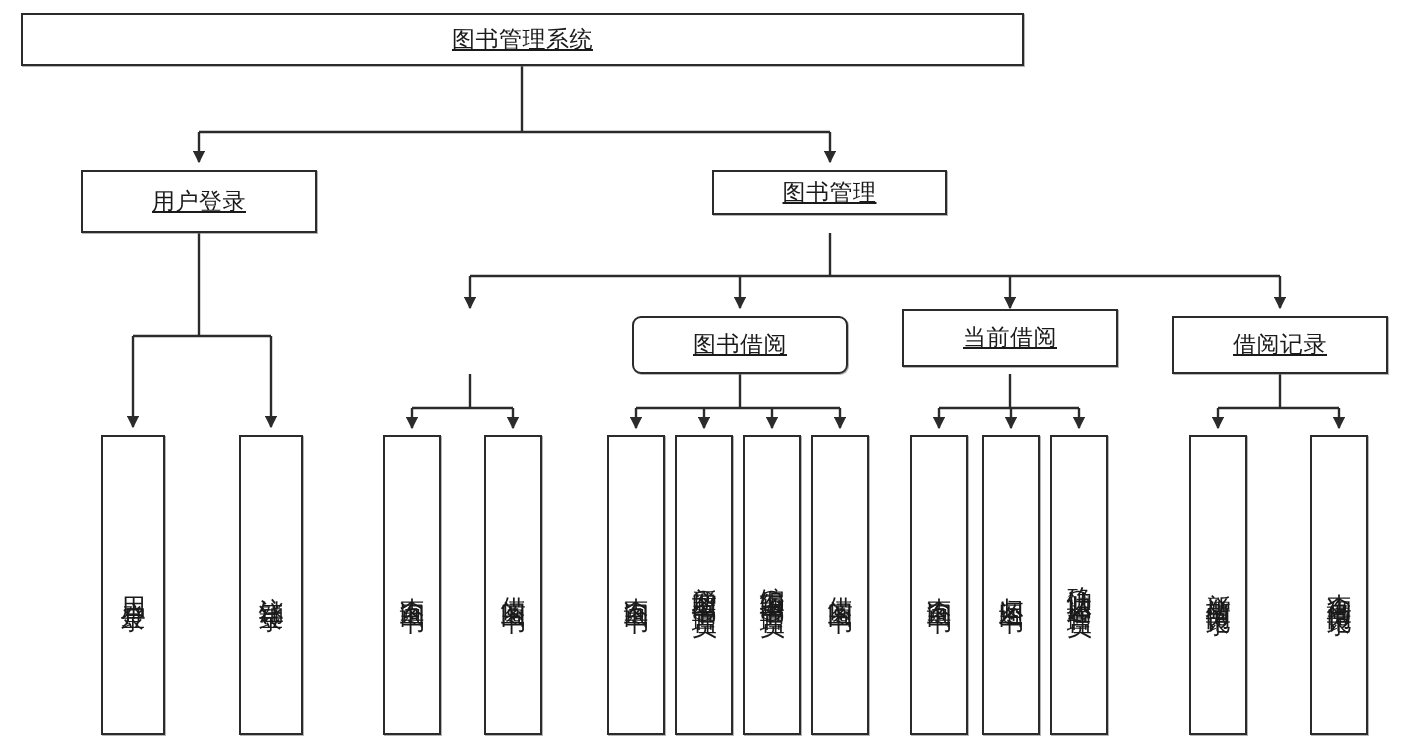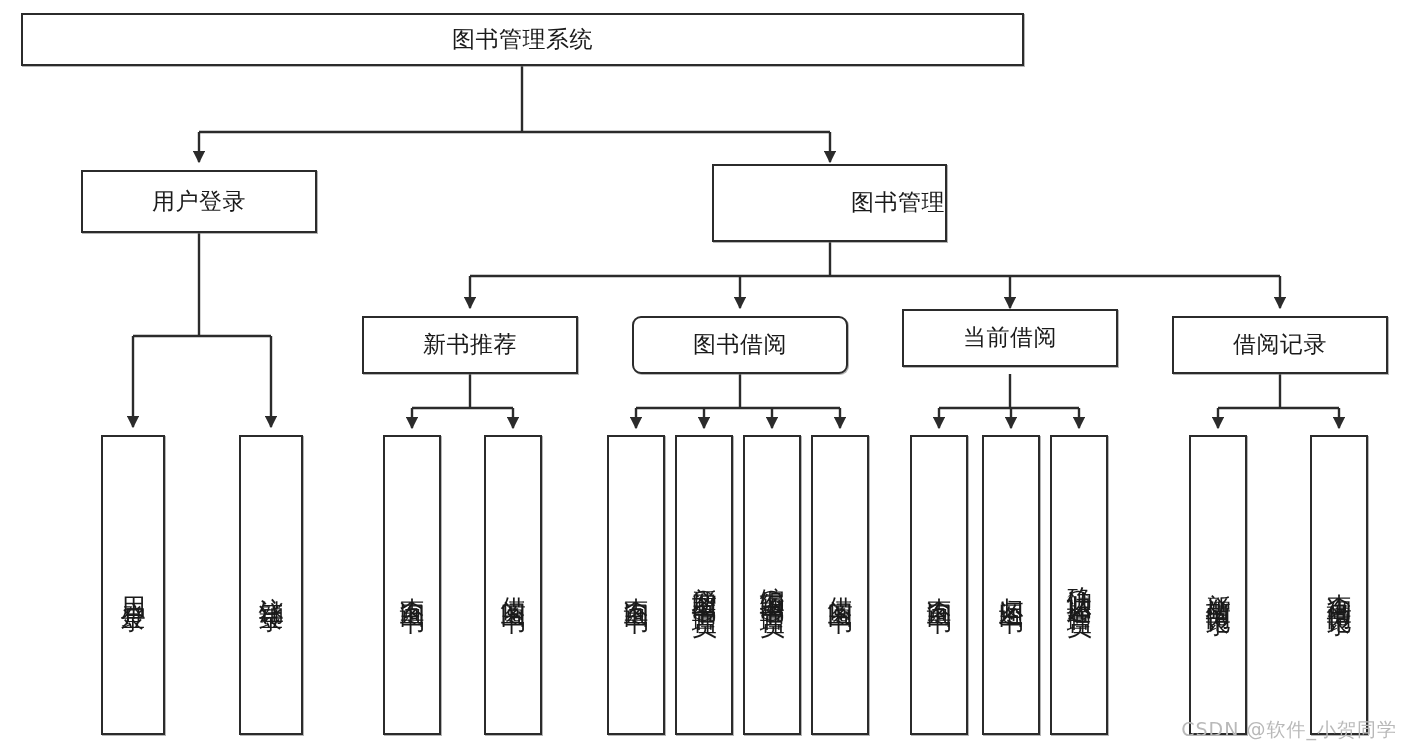--- a/index.html
+++ b/index.html
@@ -41,20 +41,21 @@
   .node .node-label {
     display: block;
     text-align: center;
     line-height: 1.18;
     letter-spacing: 0.5px;
     white-space: nowrap;
   }
   
   .node.horiz .node-label {
     font-size: 23px;
+    text-decoration: underline;
   }
   .node.root .node-label {
     font-size: 23px;
   }
   
   .node.vert {
     align-items: center;
     justify-content: center;
   }
   .node.vert .node-label {
@@ -132,27 +133,24 @@
     </g>
   </svg>
 
   <div class="node root horiz" style="left: 21px; top: 13px; width: 1003px; height: 53px;">
     <span class="node-label">图书管理系统</span>
   </div>
 
   <div class="node horiz" style="left: 81px; top: 170px; width: 236px; height: 63px;">
     <span class="node-label">用户登录</span>
   </div>
-  <div class="node horiz" style="left: 712px; top: 164px; width: 235px; height: 78px; justify-content: flex-end;">
+  <div class="node horiz" style="left: 712px; top: 170px; width: 235px; height: 45px;">
     <span class="node-label">图书管理</span>
   </div>
 
-  <div class="node horiz" style="left: 362px; top: 316px; width: 216px; height: 58px;">
-    <span class="node-label">新书推荐</span>
-  </div>
   <div class="node horiz" style="left: 632px; top: 316px; width: 216px; height: 58px; border-radius: 9px;">
     <span class="node-label">图书借阅</span>
   </div>
   <div class="node horiz" style="left: 902px; top: 309px; width: 216px; height: 58px;">
     <span class="node-label">当前借阅</span>
   </div>
   <div class="node horiz" style="left: 1172px; top: 316px; width: 216px; height: 58px;">
     <span class="node-label">借阅记录</span>
   </div>
 
@@ -189,14 +187,13 @@
   <div class="node vert" style="left: 1050px; top: 435px; width: 58px; height: 300px;">
     <span class="node-label">确认归还（管理员）</span>
   </div>
   <div class="node vert" style="left: 1189px; top: 435px; width: 58px; height: 300px;">
     <span class="node-label">新增借阅记录</span>
   </div>
   <div class="node vert" style="left: 1310px; top: 435px; width: 58px; height: 300px;">
     <span class="node-label">查询借阅记录</span>
   </div>
 
-  <div id="watermark">CSDN @软件_小贺同学</div>
 </div>
 
 </body></html>

